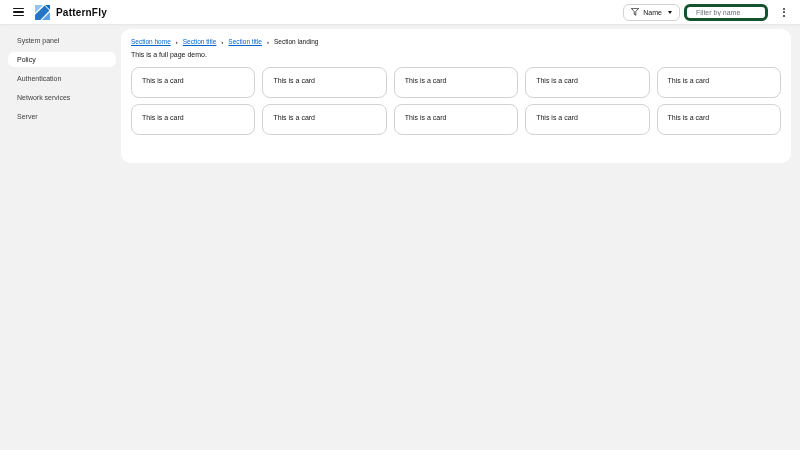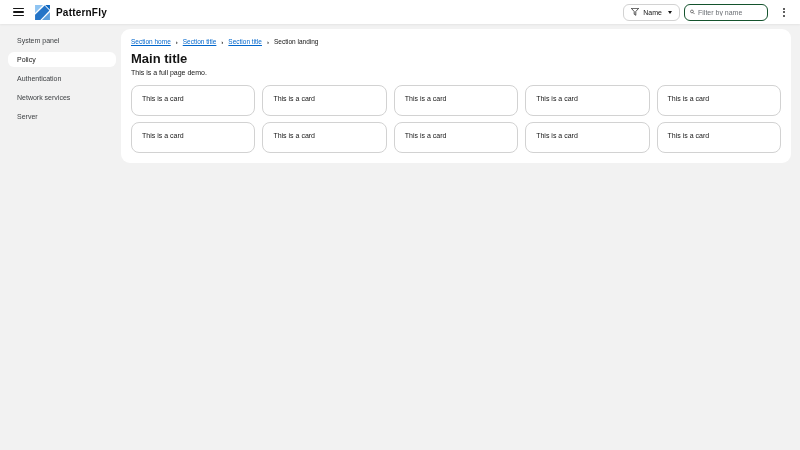--- a/index.html
+++ b/index.html
@@ -36,21 +36,21 @@
     height: 17px; background: #fff; border: 1px solid #d2d2d2; border-radius: 6px;
     display: flex; align-items: center; gap: 4px; padding: 0 7px; cursor: pointer;
   }
   .filter-btn .lbl { font-size: 7px; color: #151515; }
   .caret {
     width: 0; height: 0; border-left: 2.5px solid transparent;
     border-right: 2.5px solid transparent; border-top: 3px solid #151515;
     margin-left: 2px;
   }
   .search-box {
-    height: 17px; width: 84px; background: #fff; border: 1px solid #14532d;
+    height: 17px; width: 84px; background: #fff; border: 3px solid #14532d;
     border-radius: 6px; display: flex; align-items: center; padding: 0 5px; gap: 3px; justify-content: flex-end;
   }
   .search-box input {
     border: none; outline: none; background: transparent;
     font-size: 7px; width: 64px; color: #151515;
     font-family: "Liberation Sans", sans-serif;
   }
   .search-box input::placeholder { color: #6a6e73; }
   .kebab {
     border: none; background: transparent; cursor: pointer;
@@ -169,21 +169,20 @@
   <nav class="breadcrumb">
     <a>Section home</a>
     <span class="bc-sep">›</span>
     <a>Section title</a>
     <span class="bc-sep">›</span>
     <a>Section title</a>
     <span class="bc-sep">›</span>
     <span class="current">Section landing</span>
   </nav>
 
-  <h1 class="page-title">Main title</h1>
   <p class="page-subtitle">This is a full page demo.</p>
 
   <div class="card-grid">
     <div class="card"><span>This is a card</span></div>
     <div class="card"><span>This is a card</span></div>
     <div class="card"><span>This is a card</span></div>
     <div class="card"><span>This is a card</span></div>
     <div class="card"><span>This is a card</span></div>
     <div class="card"><span>This is a card</span></div>
     <div class="card"><span>This is a card</span></div>

